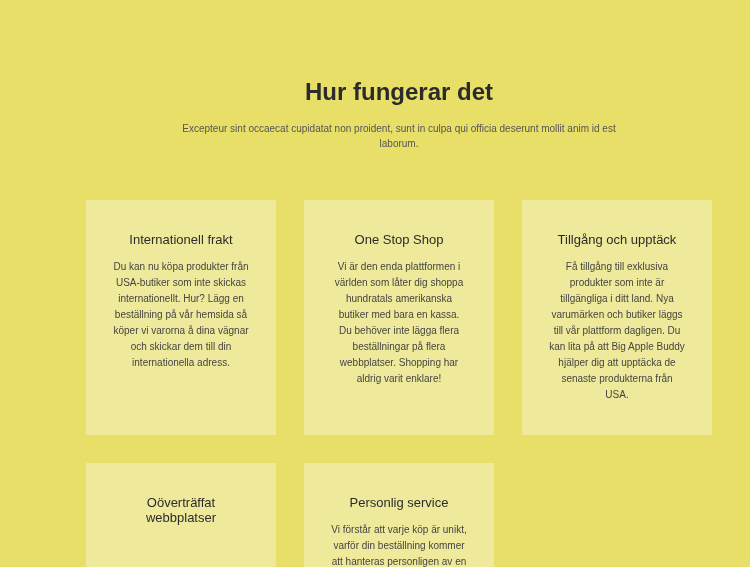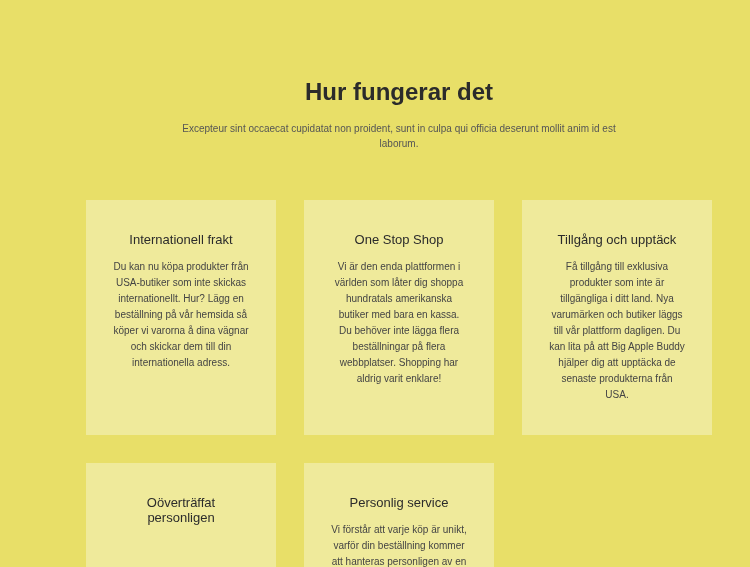--- a/index.html
+++ b/index.html
@@ -81,21 +81,21 @@
   </div>
   <div class="card">
     <h3 class="card-title">One Stop Shop</h3>
     <p class="card-body">Vi är den enda plattformen i världen som låter dig shoppa hundratals amerikanska butiker med bara en kassa. Du behöver inte lägga flera beställningar på flera webbplatser. Shopping har aldrig varit enklare!</p>
   </div>
   <div class="card">
     <h3 class="card-title">Tillgång och upptäck</h3>
     <p class="card-body">Få tillgång till exklusiva produkter som inte är tillgängliga i ditt land. Nya varumärken och butiker läggs till vår plattform dagligen. Du kan lita på att Big Apple Buddy hjälper dig att upptäcka de senaste produkterna från USA.</p>
   </div>
   <div class="card">
-    <h3 class="card-title">Oöverträffat personligen</h3>
+    <h3 class="card-title">Oöverträffat webbplatser</h3>
   </div>
   <div class="card">
     <h3 class="card-title">Personlig service</h3>
     <p class="card-body">Vi förstår att varje köp är unikt, varför din beställning kommer att hanteras personligen av en medlem i vårt team från början till slut. Alla förfrågningar kommer att besvaras inom 24 timmar, 7 dagar i veckan.</p>
   </div>
 </div>
 
 <button class="cta">lär dig mer</button>
 
 </body></html>

